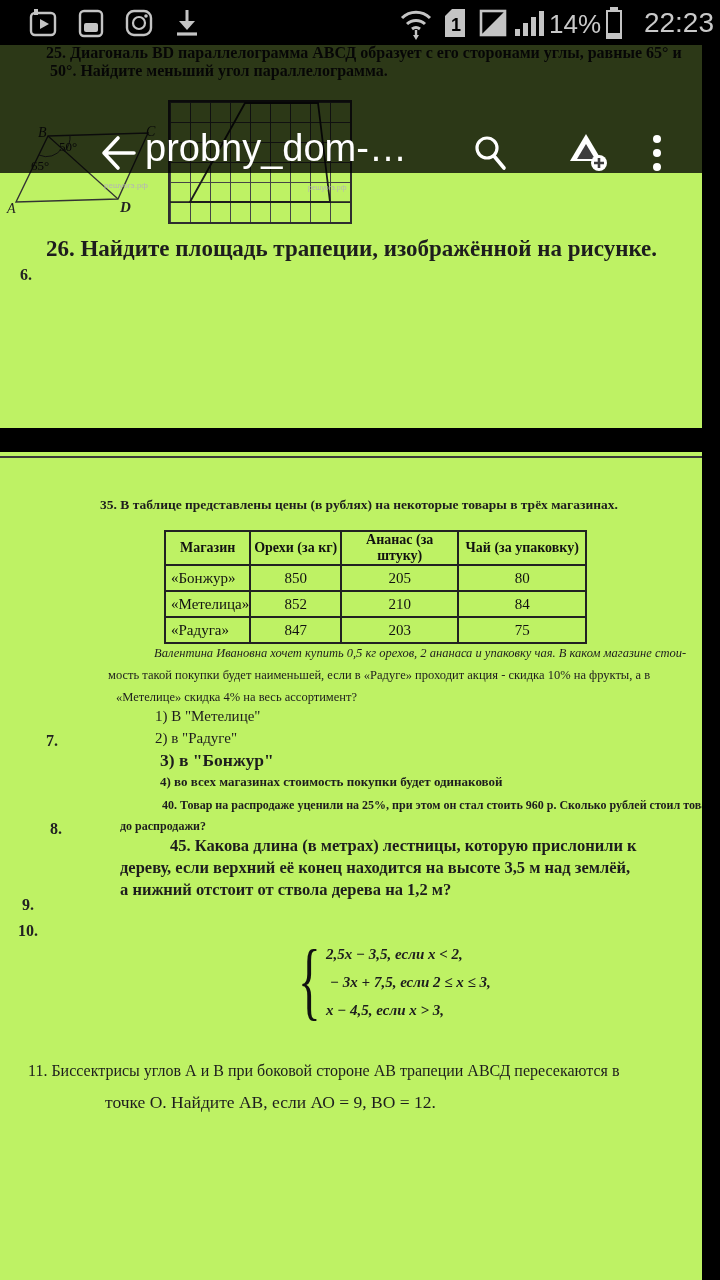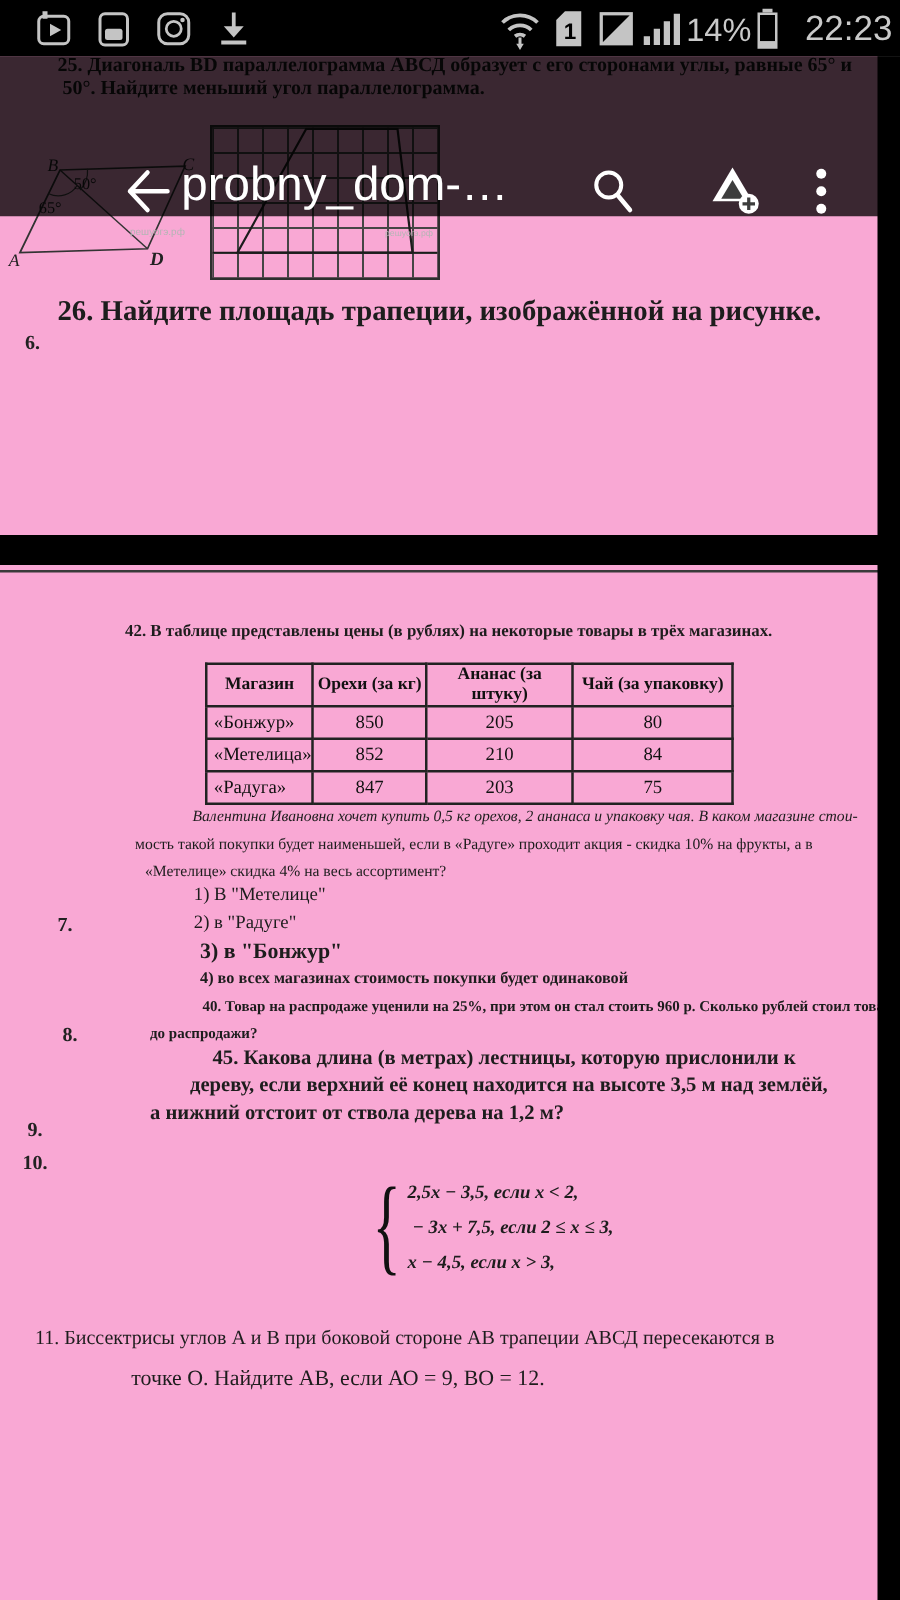--- a/index.html
+++ b/index.html
@@ -1,20 +1,20 @@
 <!DOCTYPE html>
 <html><head>
 <meta charset="utf-8">
 <style>
   html,body{margin:0;padding:0;background:#000;}
   .screen{position:relative;width:720px;height:1280px;background:#fff;overflow:hidden;
           font-family:"Liberation Serif", serif;color:#1a1a1a;}
   .abs{position:absolute;}
   
-  .doc{position:absolute;left:0;top:0;width:703px;height:1280px;background:#f9a8d4;overflow:hidden;z-index:1;}
+  .doc{position:absolute;left:0;top:0;width:703px;height:1280px;background:#bef264;overflow:hidden;z-index:1;}
   .docline{position:absolute;white-space:nowrap;color:#1d1d1d;}
   .b{font-weight:bold;}
   .sb{font-weight:600;}
   .marginnum{font-weight:600;font-size:16px;color:#222;}
   .gapband{position:absolute;left:0;top:428px;width:720px;height:24px;background:#000;z-index:3;}
   .pageline{position:absolute;left:0;top:456px;width:703px;height:2px;background:#3a3a3a;}
   
   .gridfig{position:absolute;left:168px;top:100px;width:180px;height:120px;
     border:2px solid #2e2e2e;
     background-image:repeating-linear-gradient(to right,#454545 0 1px,transparent 1px 20px),
@@ -74,21 +74,21 @@
       </svg>
       <span class="wm" style="left:138px;top:82px;font-size:7px;">решуогэ.рф</span>
     </div>
 
     <div class="docline b" style="left:0px;top:236px;width:703px;text-align:center;font-size:23px;">26. Найдите площадь трапеции, изображённой на рисунке.</div>
     <div class="docline marginnum" style="left:20px;top:266px;">6.</div>
 
     <div class="gapband"></div>
     <div class="pageline"></div>
 
-    <div class="docline sb" style="left:100px;top:497px;font-size:13.5px;">42. В таблице представлены цены (в рублях) на некоторые товары в трёх магазинах.</div>
+    <div class="docline sb" style="left:100px;top:497px;font-size:13.5px;">35. В таблице представлены цены (в рублях) на некоторые товары в трёх магазинах.</div>
 
     <table class="price">
       <tbody>
           <tr>
         <th style="width:80px;">Магазин</th>
         <th style="width:89px;">Орехи (за кг)</th>
         <th style="width:115px;">Ананас (за штуку)</th>
         <th style="width:126px;">Чай (за упаковку)</th>
       </tr>
       <tr>
@@ -120,21 +120,21 @@
     <div class="docline" style="left:155px;top:730px;font-size:15px;">2) в "Радуге"</div>
     <div class="docline marginnum" style="left:46px;top:732px;">7.</div>
     <div class="docline b" style="left:160px;top:750px;font-size:17.5px;">3) в "Бонжур"</div>
     <div class="docline b" style="left:160px;top:774px;font-size:13px;">4) во всех магазинах стоимость покупки будет одинаковой</div>
 
     <div class="docline b" style="left:162px;top:798px;font-size:12px;">40. Товар на распродаже уценили на 25%, при этом он стал стоить 960 р. Сколько рублей стоил товар</div>
     <div class="docline b" style="left:120px;top:819px;font-size:12px;">до распродажи?</div>
     <div class="docline marginnum" style="left:50px;top:820px;">8.</div>
 
     <div class="docline b" style="left:170px;top:836px;font-size:16.5px;">45. Какова длина (в метрах) лестницы, которую прислонили к</div>
-    <div class="docline b" style="left:120px;top:858px;font-size:16.5px;margin-left:32px;">дереву, если верхний её конец находится на высоте 3,5 м над землёй,</div>
+    <div class="docline b" style="left:120px;top:858px;font-size:16.5px;">дереву, если верхний её конец находится на высоте 3,5 м над землёй,</div>
     <div class="docline b" style="left:120px;top:880px;font-size:16.5px;">а нижний отстоит от ствола дерева на 1,2 м?</div>
 
     <div class="docline marginnum" style="left:22px;top:896px;">9.</div>
     <div class="docline marginnum" style="left:18px;top:922px;">10.</div>
 
     <div class="docline" style="left:298px;top:930px;font-size:86px;font-weight:400;transform:scaleX(0.55);transform-origin:left top;color:#111;">{</div>
     <div class="docline b" style="left:326px;top:946px;font-size:15px;font-style:italic;">2,5x − 3,5,  если x &lt; 2,</div>
     <div class="docline b" style="left:330px;top:974px;font-size:15px;font-style:italic;">− 3x + 7,5,  если 2 ≤ x ≤ 3,</div>
     <div class="docline b" style="left:326px;top:1002px;font-size:15px;font-style:italic;">x − 4,5,  если x &gt; 3,</div>
 

